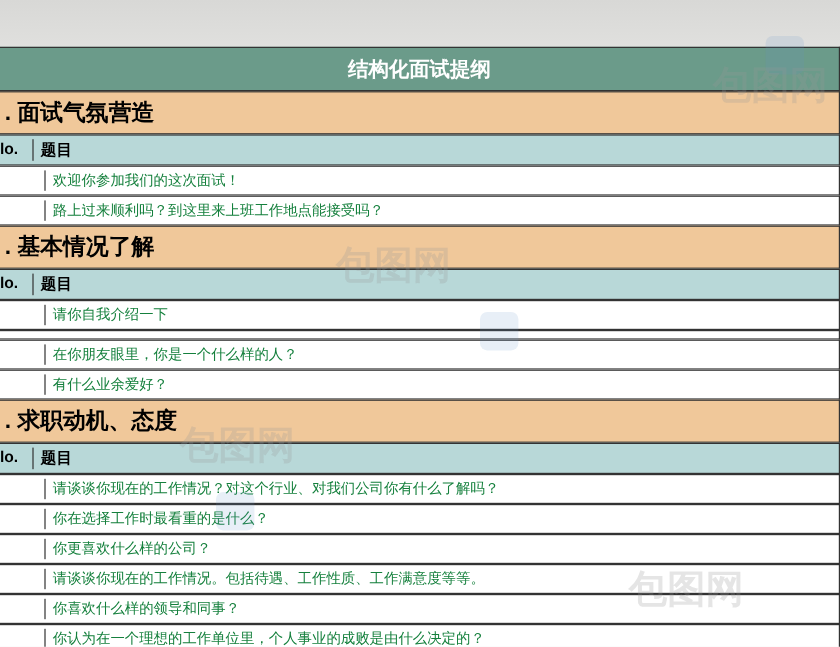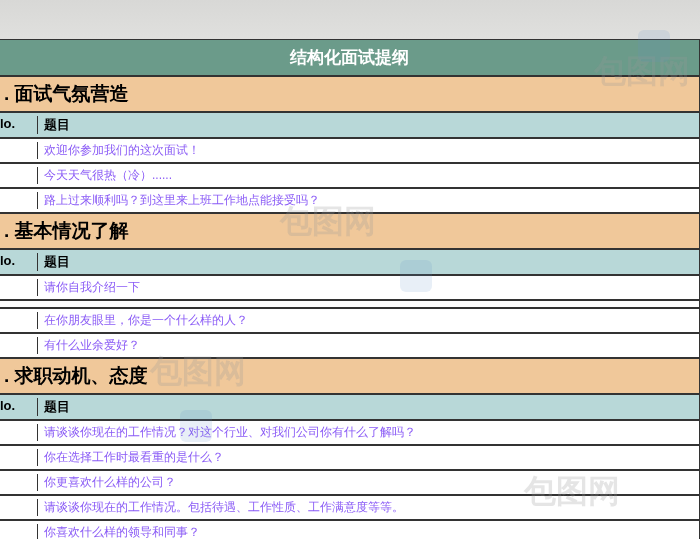--- a/index.html
+++ b/index.html
@@ -66,36 +66,36 @@
       background: #b8d8d8;
       font-size: 13px;
       font-weight: bold;
       padding: 3px 0;
       border: 1px solid #333;
       border-left: none;
       color: #000;
       display: flex;
     }
     .header-no {
-      width: 38px;
+      width: 28px;
       padding-left: 0;
       border-right: 1px solid #333;
       text-align: left;
     }
     .header-q {
       flex: 1;
       padding-left: 6px;
     }
     .data-row {
       background: #fff;
       font-size: 12px;
       padding: 3px 0;
       border: 1px solid #333;
       border-left: none;
-      color: #8b5cf6;
+      color: #15803d;
       display: flex;
     }
     .data-no {
       width: 38px;
       border-right: 1px solid #333;
     }
     .data-q {
       flex: 1;
       padding-left: 6px;
     }
@@ -115,24 +115,20 @@
   <div class="title-row">结构化面试提纲</div>
 
   <div class="section-row">. 面试气氛营造</div>
   <div class="header-row">
     <div class="header-no">lo.</div>
     <div class="header-q">题目</div>
   </div>
   <div class="data-row">
       <div class="data-no"></div>
       <div class="data-q">欢迎你参加我们的这次面试！</div>
-    </div>
-  <div class="data-row">
-      <div class="data-no"></div>
-      <div class="data-q">今天天气很热（冷）......</div>
     </div>
   <div class="data-row">
       <div class="data-no"></div>
       <div class="data-q">路上过来顺利吗？到这里来上班工作地点能接受吗？</div>
     </div>
 
   <div class="section-row">. 基本情况了解</div>
   <div class="header-row">
     <div class="header-no">lo.</div>
     <div class="header-q">题目</div>

